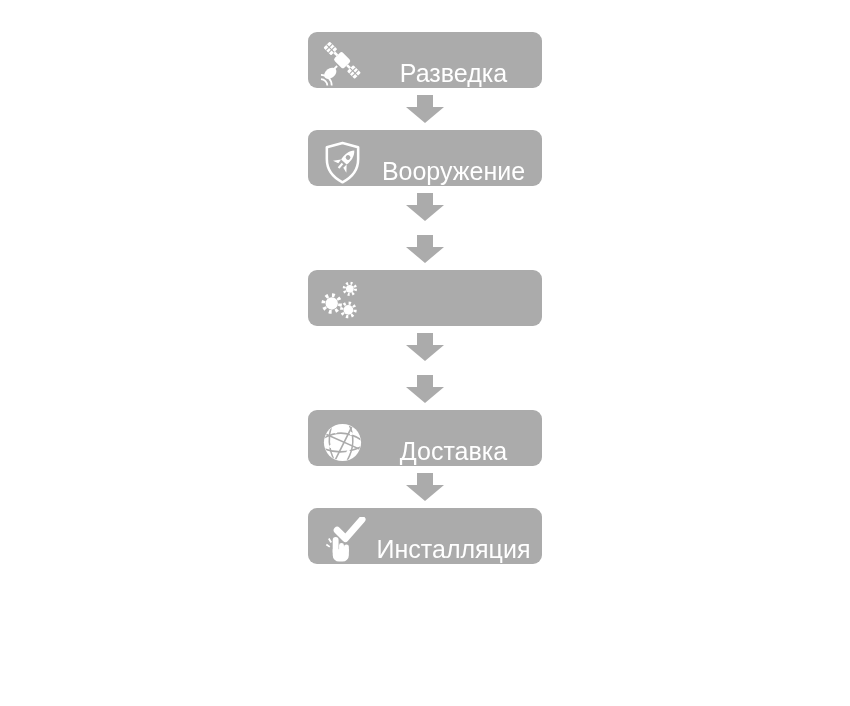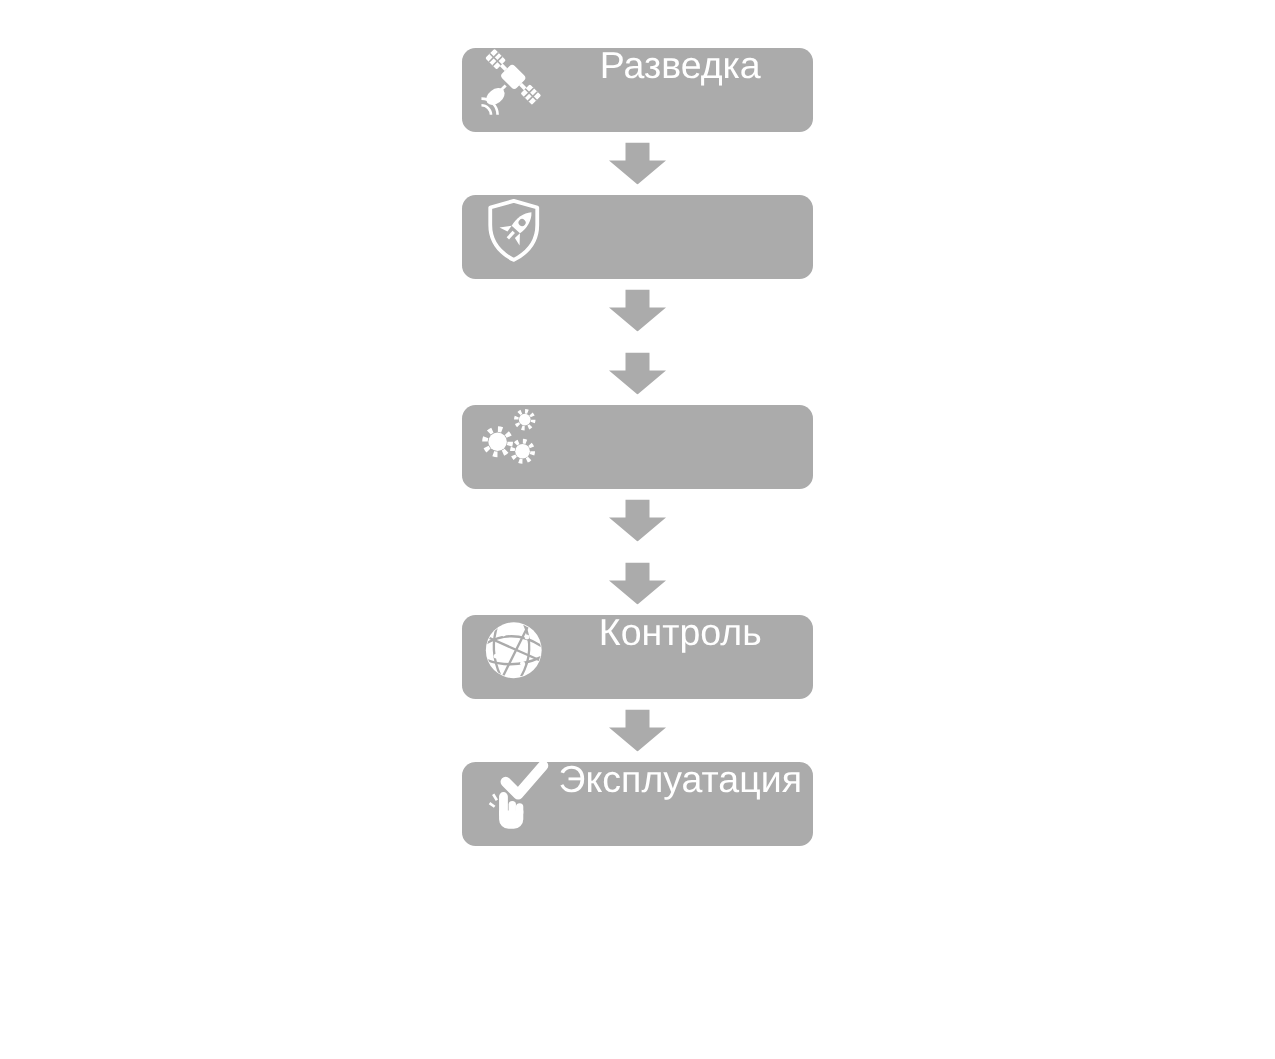--- a/index.html
+++ b/index.html
@@ -15,21 +15,21 @@
     width:850px;height:706px;
     background:var(--page-bg);
     font-family:"Liberation Sans", sans-serif;
     display:flex;flex-direction:column;align-items:center;
     padding-top:32px;overflow:hidden;margin:0 auto;
   }
   .step{
     width:234px;height:56px;flex-shrink:0;
     background:var(--box-fill);
     border-radius:9px;
-    display:flex;align-items:flex-start;
+    display:flex;align-items:flex-end;
     color:var(--label-color);
   }
   .icon{
     width:56px;margin-left:6px;flex-shrink:0;
     display:flex;align-items:center;justify-content:center;
     color:var(--icon-color);
   }
   .icon svg{width:47px;height:47px;display:block;}
   .label{
     flex:1;text-align:center;
@@ -83,20 +83,21 @@
         <path d="M24 4 L40 8.5 L40 20.5 C40 31.5 33.7 39.3 24 44.2 C14.3 39.3 8 31.5 8 20.5 L8 8.5 Z" fill="none" stroke="currentColor" stroke-width="2.6" stroke-linejoin="round"></path>
         <g transform="rotate(42 25 24)">
           <path d="M25 7.5 C28.8 11.3 30.1 17.3 28.8 23.4 L21.2 23.4 C19.9 17.3 21.2 11.3 25 7.5 Z" fill="currentColor"></path>
           <circle cx="25" cy="17" r="2.4" fill="var(--box-fill)"></circle>
           <path d="M21.2 23.4 L15.8 29.8 L21.6 28.1 Z" fill="currentColor"></path>
           <path d="M28.8 23.4 L34.2 29.8 L28.4 28.1 Z" fill="currentColor"></path>
           <line x1="25" y1="25.5" x2="25" y2="31.5" stroke="currentColor" stroke-width="2.2"></line>
         </g>
       </svg>
     </span>
+    <span class="label">Вооружение</span>
   </div>
 
   <svg class="arrow" width="38" height="28" viewBox="0 0 38 28">
     <polygon points="11,0 27,0 27,12 38,12 19,28 0,12 11,12" fill="currentColor"></polygon>
   </svg>
 
 
   <svg class="arrow" width="38" height="28" viewBox="0 0 38 28">
     <polygon points="11,0 27,0 27,12 38,12 19,28 0,12 11,12" fill="currentColor"></polygon>
   </svg>
@@ -141,37 +142,37 @@
           <path d="M16 43 L34 7"></path>
         </g>
         <g fill="currentColor">
           <circle cx="17" cy="13" r="1.7"></circle>
           <circle cx="33" cy="15" r="1.7"></circle>
           <circle cx="12" cy="28" r="1.7"></circle>
           <circle cx="30" cy="33" r="1.7"></circle>
         </g>
       </svg>
     </span>
-    <span class="label">Контроль</span>
+    <span class="label">Доставка</span>
   </div>
 
   <svg class="arrow" width="38" height="28" viewBox="0 0 38 28">
     <polygon points="11,0 27,0 27,12 38,12 19,28 0,12 11,12" fill="currentColor"></polygon>
   </svg>
 
   <div class="step">
     <span class="icon">
       <svg viewBox="0 0 48 48">
         <path d="M18.5 13.5 L27 22 L44 2.5" fill="none" stroke="currentColor" stroke-width="7" stroke-linecap="round" stroke-linejoin="round"></path>
         <g fill="currentColor">
           <rect x="14" y="20.5" width="6" height="18" rx="3"></rect>
           <rect x="20.5" y="26.5" width="5" height="10" rx="2.5"></rect>
           <rect x="25.5" y="28" width="5" height="9" rx="2.5"></rect>
           <path d="M14 33 h16.5 v6 a6.5 6.5 0 0 1 -6.5 6.5 h-3.5 a6.5 6.5 0 0 1 -6.5 -6.5 Z"></path>
         </g>
         <line x1="10" y1="22" x2="12.5" y2="26" stroke="currentColor" stroke-width="1.8"></line>
         <line x1="7.5" y1="28" x2="11" y2="30.5" stroke="currentColor" stroke-width="1.8"></line>
       </svg>
     </span>
-    <span class="label">Эксплуатация</span>
+    <span class="label">Инсталляция</span>
   </div>
 
 </div>
 
 </body></html>

